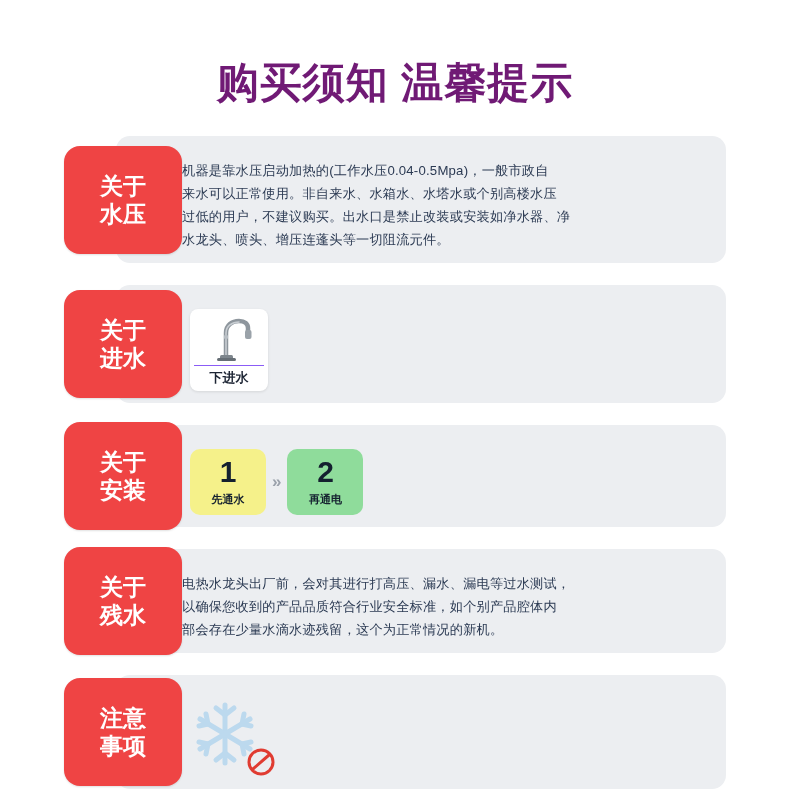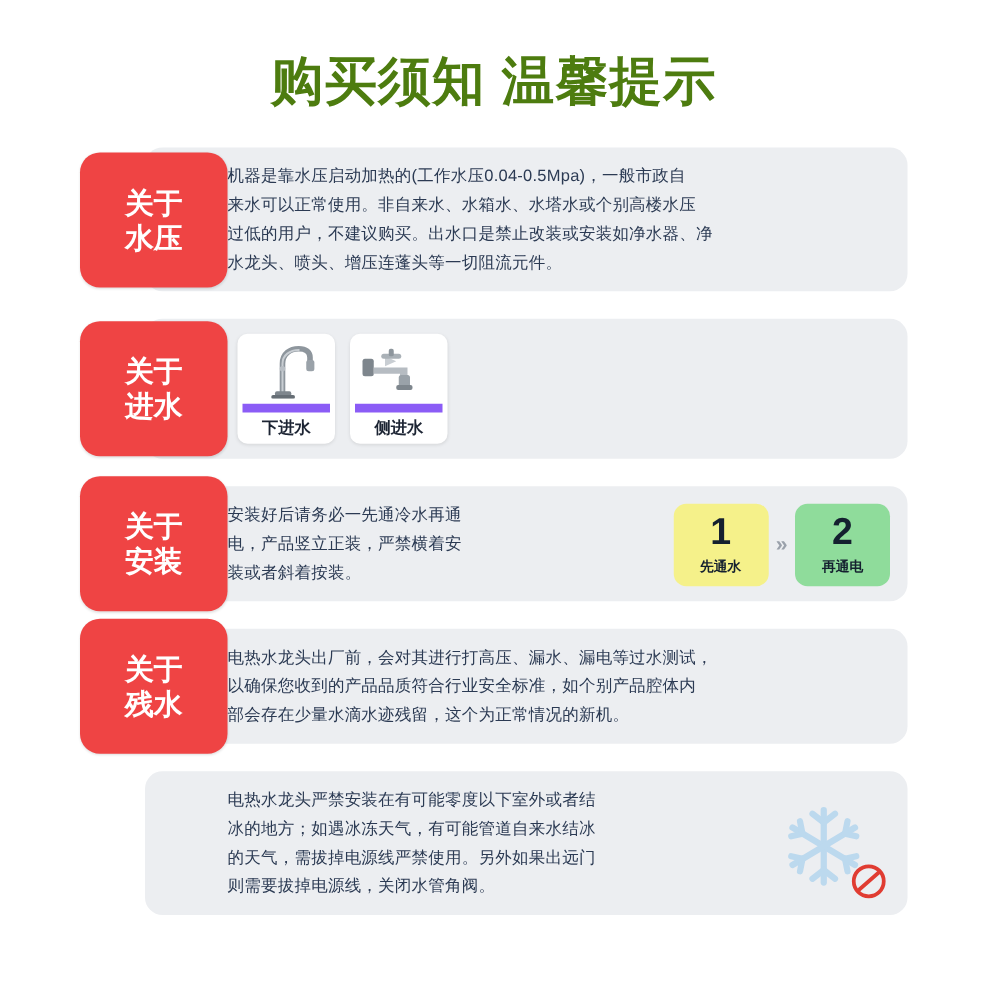--- a/index.html
+++ b/index.html
@@ -17,23 +17,23 @@
   .page {
     width: 790px;
     height: 790px;
     position: relative;
     box-sizing: border-box;
   }
   .title {
     text-align: center;
     font-size: 42px;
     font-weight: bold;
-    color: #4d7c0f;
+    color: #701a75;
     letter-spacing: 1px;
-    padding-top: 40px;
+    padding-top: 58px;
     padding-bottom: 10px;
     line-height: 1.2;
     white-space: pre;
   }
   .rows {
     padding: 18px 64px 0 64px;
     box-sizing: border-box;
   }
   .row {
     position: relative;
@@ -42,23 +42,23 @@
     margin-bottom: 22px;
   }
   .row-body {
     position: relative;
     flex: 1;
     background: #eceef1;
     border-radius: 14px;
     margin-left: 52px;
     min-height: 92px;
     display: flex;
-    align-items: flex-end;
-    box-sizing: border-box;
-    padding: 12px 14px 12px 66px;
+    align-items: center;
+    box-sizing: border-box;
+    padding: 24px 14px 12px 66px;
   }
   .badge {
     position: absolute;
     left: 0;
     top: 50%;
     transform: translateY(-50%);
     width: 118px;
     height: 108px;
     background: #ef4444;
     border-radius: 16px;
@@ -103,21 +103,21 @@
   .faucet-img {
     width: 66px;
     height: 46px;
     display: block;
   }
   .faucet-label {
     margin-top: 4px;
     font-size: 13px;
     font-weight: bold;
     color: #1c2433;
-    border-top: 7px solid #8b5cf6;
+    border-top: 1px solid #8b5cf6;
     width: 100%;
     text-align: center;
     padding-top: 3px;
   }
   
   .steps {
     display: flex;
     align-items: center;
     gap: 6px;
     margin-left: 8px;
@@ -203,46 +203,31 @@
               <path d="M30 42 L30 18 C30 10 36 6 43 6 C49 6 52 9 52 13 L52 16" fill="none" stroke="#8e969d" stroke-width="4.5" stroke-linecap="round"></path>
               <path d="M30 42 L30 18 C30 11 36 7 43 7" fill="none" stroke="#c9ced3" stroke-width="1.6" stroke-linecap="round"></path>
               <rect x="49" y="15" width="6.5" height="9" rx="2" fill="#9aa2a9"></rect>
               <rect x="24" y="40" width="13" height="4" rx="1.5" fill="#7e868d"></rect>
               <rect x="21" y="43" width="19" height="3" rx="1.5" fill="#666e75"></rect>
               <circle cx="30" cy="22" r="2.2" fill="#b9bfc5"></circle>
             </svg>
             <div class="faucet-label">下进水</div>
           </div>
 
-          <div class="faucet-card">
-            <svg class="faucet-img" viewBox="0 0 66 46">
-              <rect x="4" y="14" width="9" height="14" rx="2" fill="#7e868d"></rect>
-              <path d="M13 21 L40 21 L40 30 L34 30 L34 26 L13 26 Z" fill="#b6bcc2"></path>
-              <rect x="33" y="27" width="9" height="10" rx="2" fill="#9aa2a9"></rect>
-              <rect x="31" y="35" width="13" height="4" rx="1.6" fill="#7e868d"></rect>
-              <path d="M22 20 L22 12 L31 16 Z" fill="#c9ced3"></path>
-              <rect x="19" y="10" width="16" height="4" rx="2" fill="#aab1b7"></rect>
-              <rect x="25" y="6" width="4" height="6" rx="1.5" fill="#8e969d"></rect>
-            </svg>
-            <div class="faucet-label">侧进水</div>
-          </div>
 
         </div>
       </div>
     </div>
 
     <div class="row">
       <div class="badge">
         <span>关于</span>
         <span>安装</span>
       </div>
       <div class="row-body">
-        <div class="text">安装好后请务必一先通冷水再通
-电，产品竖立正装，严禁横着安
-装或者斜着按装。</div>
         <div class="steps">
           <div class="step" style="background:#f5f18a">
             <div class="num">1</div>
             <div class="cap">先通水</div>
           </div>
           <div class="step-arrow">»</div>
           <div class="step" style="background:#8fdc9b">
             <div class="num">2</div>
             <div class="cap">再通电</div>
           </div>
@@ -256,25 +241,25 @@
         <span>残水</span>
       </div>
       <div class="row-body">
         <div class="text">电热水龙头出厂前，会对其进行打高压、漏水、漏电等过水测试，
 以确保您收到的产品品质符合行业安全标准，如个别产品腔体内
 部会存在少量水滴水迹残留，这个为正常情况的新机。</div>
       </div>
     </div>
 
     <div class="row">
-      <div class="row-body">
-        <div class="text">电热水龙头严禁安装在有可能零度以下室外或者结
-冰的地方；如遇冰冻天气，有可能管道自来水结冰
-的天气，需拔掉电源线严禁使用。另外如果出远门
-则需要拔掉电源线，关闭水管角阀。</div>
+      <div class="badge">
+        <span>注意</span>
+        <span>事项</span>
+      </div>
+      <div class="row-body">
         <div class="snow-wrap">
           <svg class="snowflake" width="70" height="70" viewBox="0 0 70 70">
             <g stroke="#bcd9ee" stroke-width="5" stroke-linecap="round" fill="none">
               <line x1="35" y1="6" x2="35" y2="64"></line>
               <line x1="10" y1="20" x2="60" y2="50"></line>
               <line x1="10" y1="50" x2="60" y2="20"></line>
               <line x1="35" y1="16" x2="26" y2="9"></line>
               <line x1="35" y1="16" x2="44" y2="9"></line>
               <line x1="35" y1="54" x2="26" y2="61"></line>
               <line x1="35" y1="54" x2="44" y2="61"></line>

